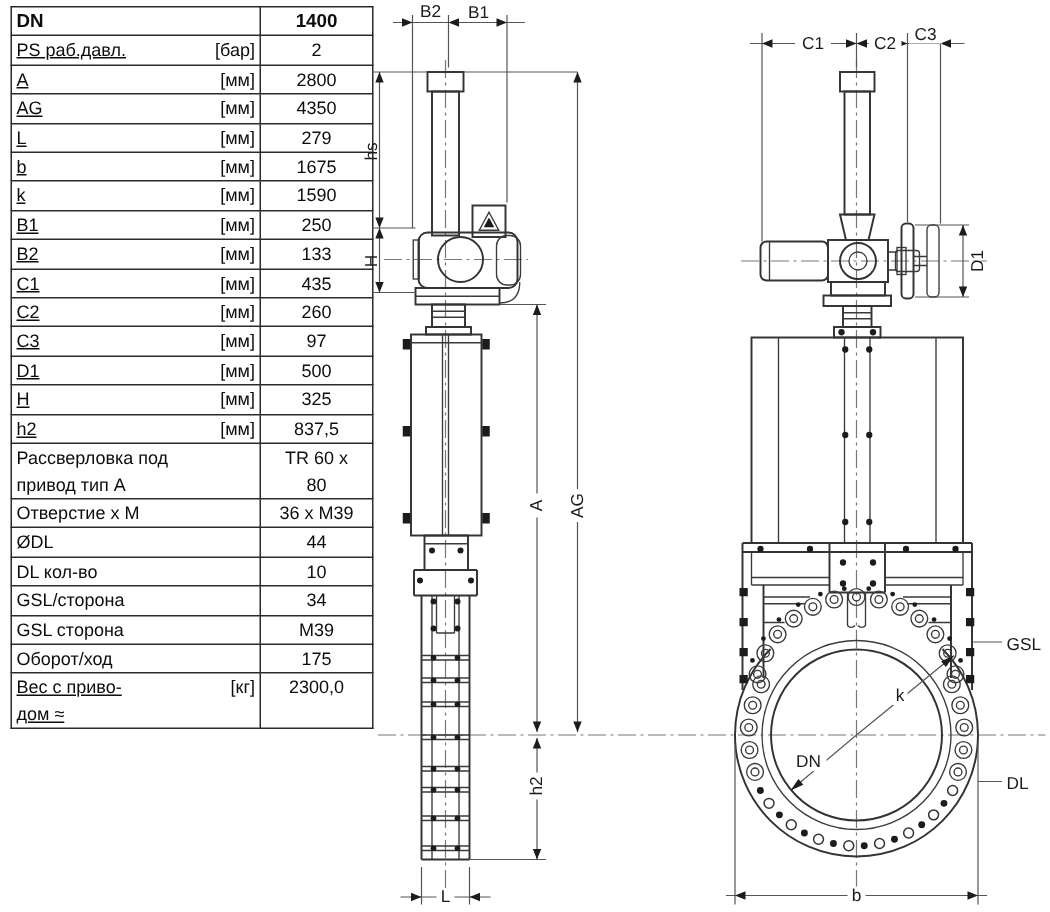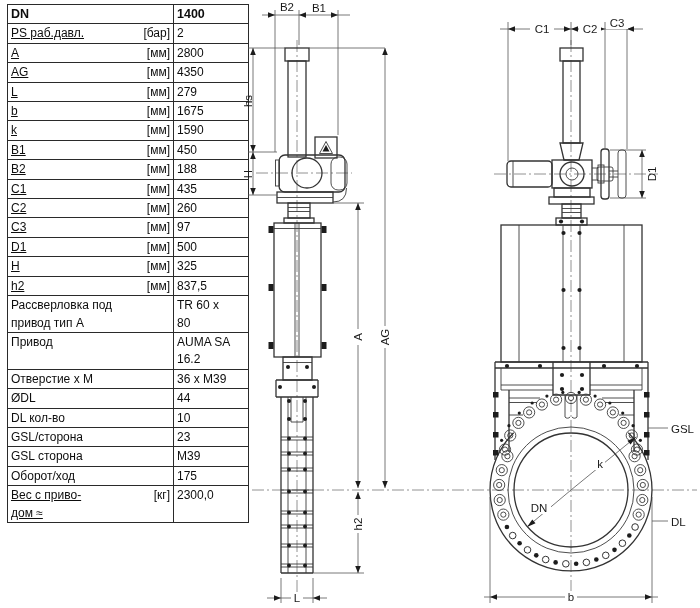--- a/index.html
+++ b/index.html
@@ -4,21 +4,21 @@
 <style>
   html,body{margin:0;padding:0;background:#fff;}
   .stage{position:relative;width:700px;height:608px;background:#fff;overflow:hidden;
          font-family:"Liberation Sans",sans-serif;}
   table.spec{position:absolute;left:7px;top:4px;width:231px;border-collapse:collapse;table-layout:fixed;}
   table.spec td{border:1.7px solid #2a2a2a;padding:1px 3px 0 3px;font-size:12px;line-height:17.4px;
          color:#0d0d0d;vertical-align:top;overflow:hidden;}
   td.lbl{position:relative;white-space:pre-line;width:159px;}
   td.lbl.hasu{padding-right:36px;text-decoration:underline;}
   td.lbl .unit{position:absolute;right:3px;top:1px;margin-left:16px;}
-  td.val{white-space:pre-line;width:68px;}
+  td.val{text-align:center;white-space:pre-line;width:68px;}
   tr.bold td{font-weight:bold;font-size:12.5px;}
   svg{position:absolute;left:240px;top:0;}
   .ol{stroke:#333;stroke-width:1.3;fill:none;}
   .ol2{stroke:#3a3a3a;stroke-width:0.9;fill:none;}
   .dim{stroke:#555;stroke-width:0.8;fill:none;}
   .cl{stroke:#777;stroke-width:0.8;fill:none;stroke-dasharray:12 3 2 3;}
   .blk{fill:#1c1c1c;stroke:none;}
   .lab{font-family:"Liberation Sans",sans-serif;font-size:11.5px;fill:#1a1a1a;}
   .wbg{fill:#fff;stroke:none;}
 </style>
@@ -52,25 +52,25 @@
         <tr>
           <td class="lbl hasu"><span>b</span><span class="unit">[мм]</span></td>
           <td class="val">1675</td>
         </tr>
         <tr>
           <td class="lbl hasu"><span>k</span><span class="unit">[мм]</span></td>
           <td class="val">1590</td>
         </tr>
         <tr>
           <td class="lbl hasu"><span>B1</span><span class="unit">[мм]</span></td>
-          <td class="val">450</td>
+          <td class="val">250</td>
         </tr>
         <tr>
           <td class="lbl hasu"><span>B2</span><span class="unit">[мм]</span></td>
-          <td class="val">188</td>
+          <td class="val">133</td>
         </tr>
         <tr>
           <td class="lbl hasu"><span>C1</span><span class="unit">[мм]</span></td>
           <td class="val">435</td>
         </tr>
         <tr>
           <td class="lbl hasu"><span>C2</span><span class="unit">[мм]</span></td>
           <td class="val">260</td>
         </tr>
         <tr>
@@ -89,39 +89,34 @@
           <td class="lbl hasu"><span>h2</span><span class="unit">[мм]</span></td>
           <td class="val">837,5</td>
         </tr>
         <tr>
           <td class="lbl"><span>Рассверловка под
 привод тип A</span></td>
           <td class="val">TR 60 x
 80</td>
         </tr>
         <tr>
-          <td class="lbl"><span>Привод</span></td>
-          <td class="val">AUMA SA
-16.2</td>
-        </tr>
-        <tr>
           <td class="lbl"><span>Отверстие x M</span></td>
           <td class="val">36 x M39</td>
         </tr>
         <tr>
           <td class="lbl"><span>ØDL</span></td>
           <td class="val">44</td>
         </tr>
         <tr>
           <td class="lbl"><span>DL кол-во</span></td>
           <td class="val">10</td>
         </tr>
         <tr>
           <td class="lbl"><span>GSL/сторона</span></td>
-          <td class="val">23</td>
+          <td class="val">34</td>
         </tr>
         <tr>
           <td class="lbl"><span>GSL сторона</span></td>
           <td class="val">M39</td>
         </tr>
         <tr>
           <td class="lbl"><span>Оборот/ход</span></td>
           <td class="val">175</td>
         </tr>
         <tr>

